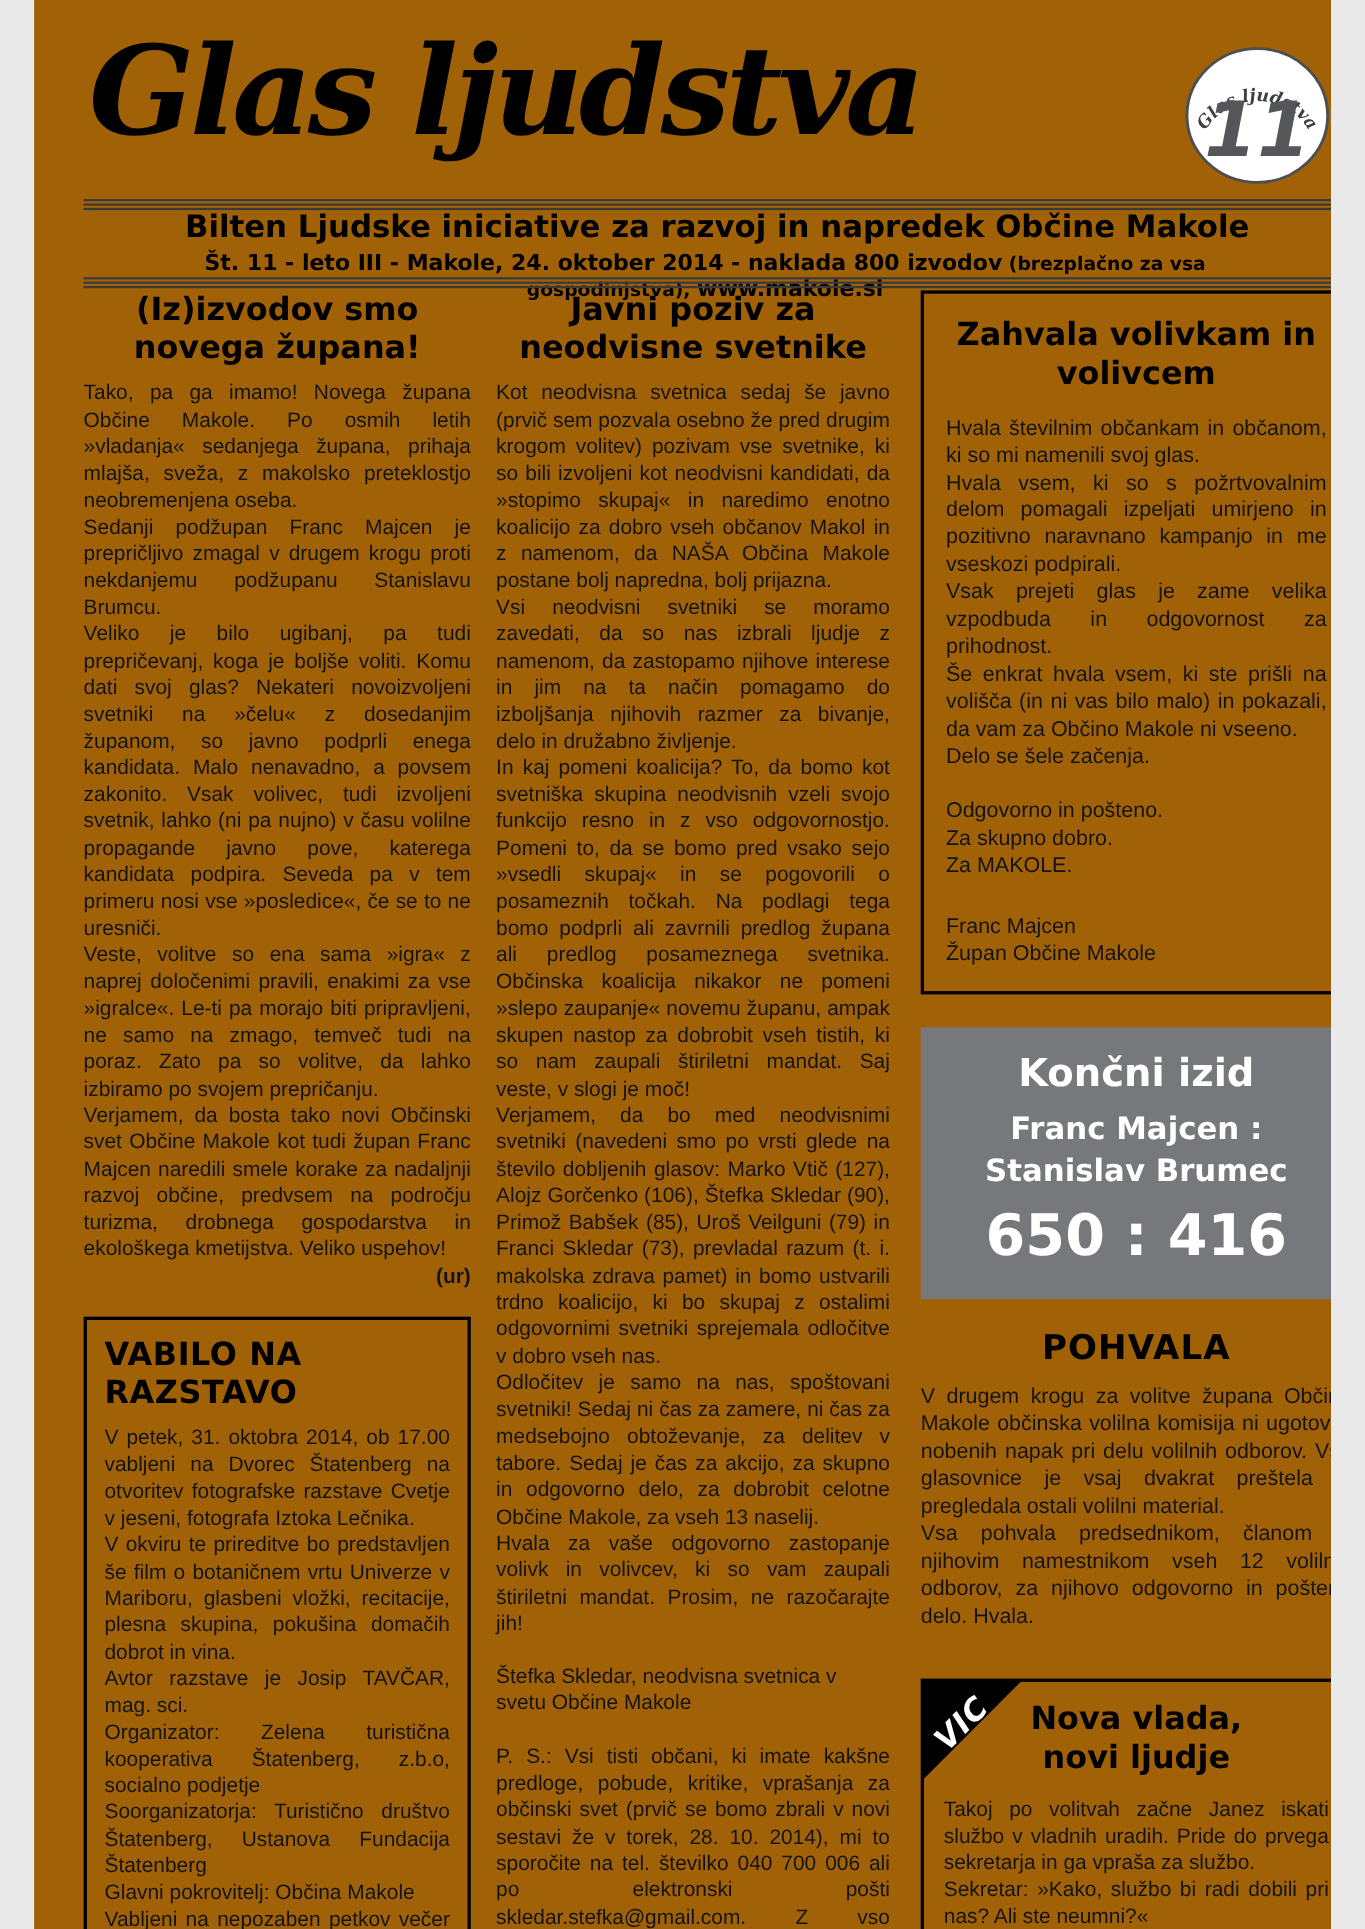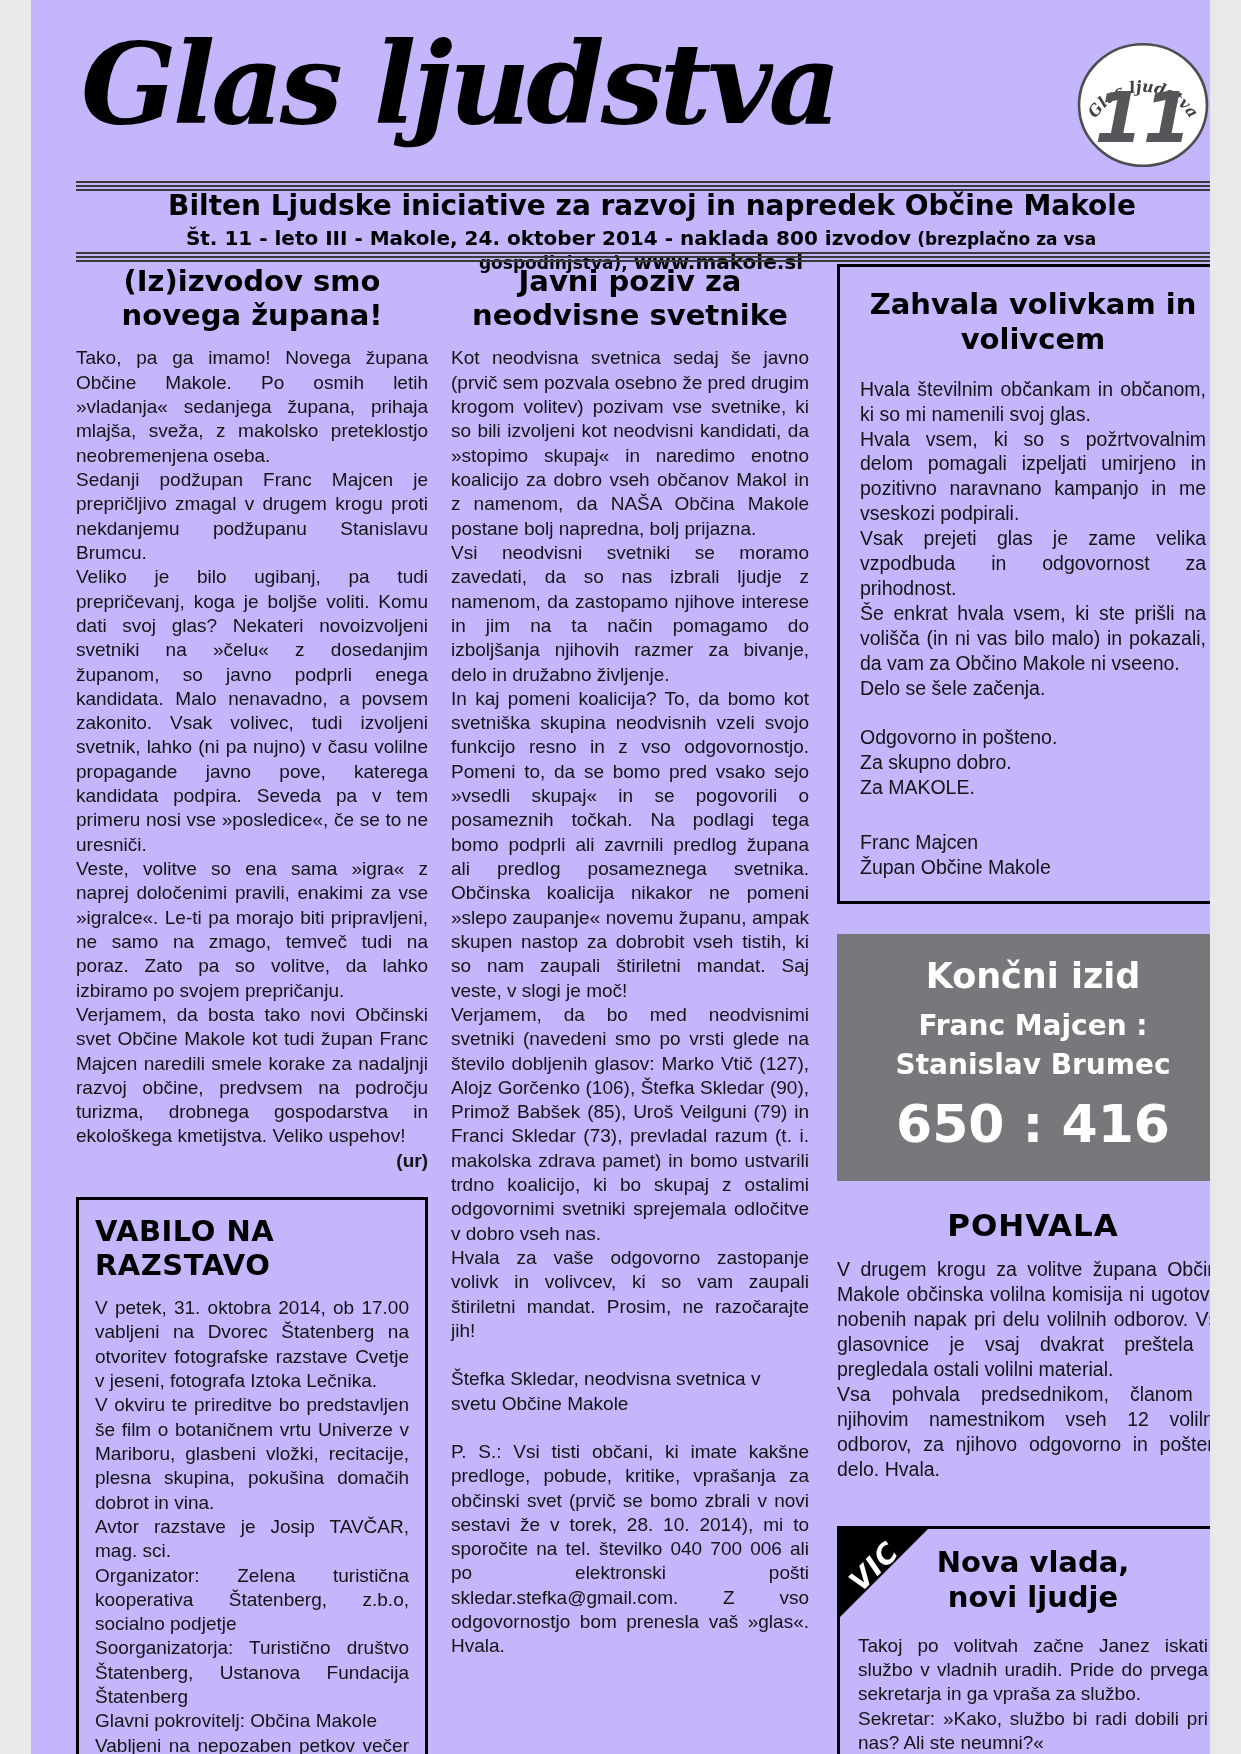--- a/index.html
+++ b/index.html
@@ -1,18 +1,18 @@
 <!DOCTYPE html>
 <html lang="sl"><head>
 <meta charset="utf-8">
 <style>
   html,body { margin:0; padding:0; background:#e9e9e9; }
   .page {
     position:relative; width:1179px; height:1754px; margin:0 auto;
-    background:#c4b5fd; overflow:hidden;
+    background:#a16207; overflow:hidden;
     font-family:"Liberation Sans", sans-serif; color:#141414;
   }
 
   
   .masthead-title {
     position:absolute; left:50px; top:22px; width:960px;
     font-family:"DejaVu Serif", serif; font-style:italic; font-weight:700;
     font-size:112px; line-height:1.1; letter-spacing:-4px; color:#000;
     white-space:nowrap;
   }
@@ -161,20 +161,21 @@
     </div>
   </div>
 
   <div class="col col2">
     <h2 class="article-title">Javni poziv za neodvisne svetnike</h2>
     <div class="body-text">
       <p>Kot neodvisna svetnica sedaj še javno (prvič sem pozvala osebno že pred drugim krogom volitev) pozivam vse svetnike, ki so bili izvoljeni kot neodvisni kandidati, da »stopimo skupaj« in naredimo enotno koalicijo za dobro vseh občanov Makol in z namenom, da NAŠA Občina Makole postane bolj napredna, bolj prijazna.</p>
       <p>Vsi neodvisni svetniki se moramo zavedati, da so nas izbrali ljudje z namenom, da zastopamo njihove interese in jim na ta način pomagamo do izboljšanja njihovih razmer za bivanje, delo in družabno življenje.</p>
       <p>In kaj pomeni koalicija? To, da bomo kot svetniška skupina neodvisnih vzeli svojo funkcijo resno in z vso odgovornostjo. Pomeni to, da se bomo pred vsako sejo »vsedli skupaj« in se pogovorili o posameznih točkah. Na podlagi tega bomo podprli ali zavrnili predlog župana ali predlog posameznega svetnika. Občinska koalicija nikakor ne pomeni »slepo zaupanje« novemu županu, ampak skupen nastop za dobrobit vseh tistih, ki so nam zaupali štiriletni mandat. Saj veste, v slogi je moč!</p>
       <p>Verjamem, da bo med neodvisnimi svetniki (navedeni smo po vrsti glede na število dobljenih glasov: Marko Vtič (127), Alojz Gorčenko (106), Štefka Skledar (90), Primož Babšek (85), Uroš Veilguni (79) in Franci Skledar (73), prevladal razum (t. i. makolska zdrava pamet) in bomo ustvarili trdno koalicijo, ki bo skupaj z ostalimi odgovornimi svetniki sprejemala odločitve v dobro vseh nas.</p>
+      <p>Odločitev je samo na nas, spoštovani svetniki! Sedaj ni čas za zamere, ni čas za medsebojno obtoževanje, za delitev v tabore. Sedaj je čas za akcijo, za skupno in odgovorno delo, za dobrobit celotne Občine Makole, za vseh 13 naselij.</p>
       <p>Hvala za vaše odgovorno zastopanje volivk in volivcev, ki so vam zaupali štiriletni mandat. Prosim, ne razočarajte jih!</p>
       <p class="gap-top" style="text-align:left">Štefka Skledar, neodvisna svetnica v svetu Občine Makole</p>
       <p class="gap-top">P. S.: Vsi tisti občani, ki imate kakšne predloge, pobude, kritike, vprašanja za občinski svet (prvič se bomo zbrali v novi sestavi že v torek, 28. 10. 2014), mi to sporočite na tel. številko 040 700 006 ali po elektronski pošti skledar.stefka@gmail.com. Z vso odgovornostjo bom prenesla vaš »glas«. Hvala.</p>
     </div>
   </div>
 
   <div class="col col3">
 
     <div class="framed-box zahvala">
       <h3 class="box-title">Zahvala volivkam in volivcem</h3>

